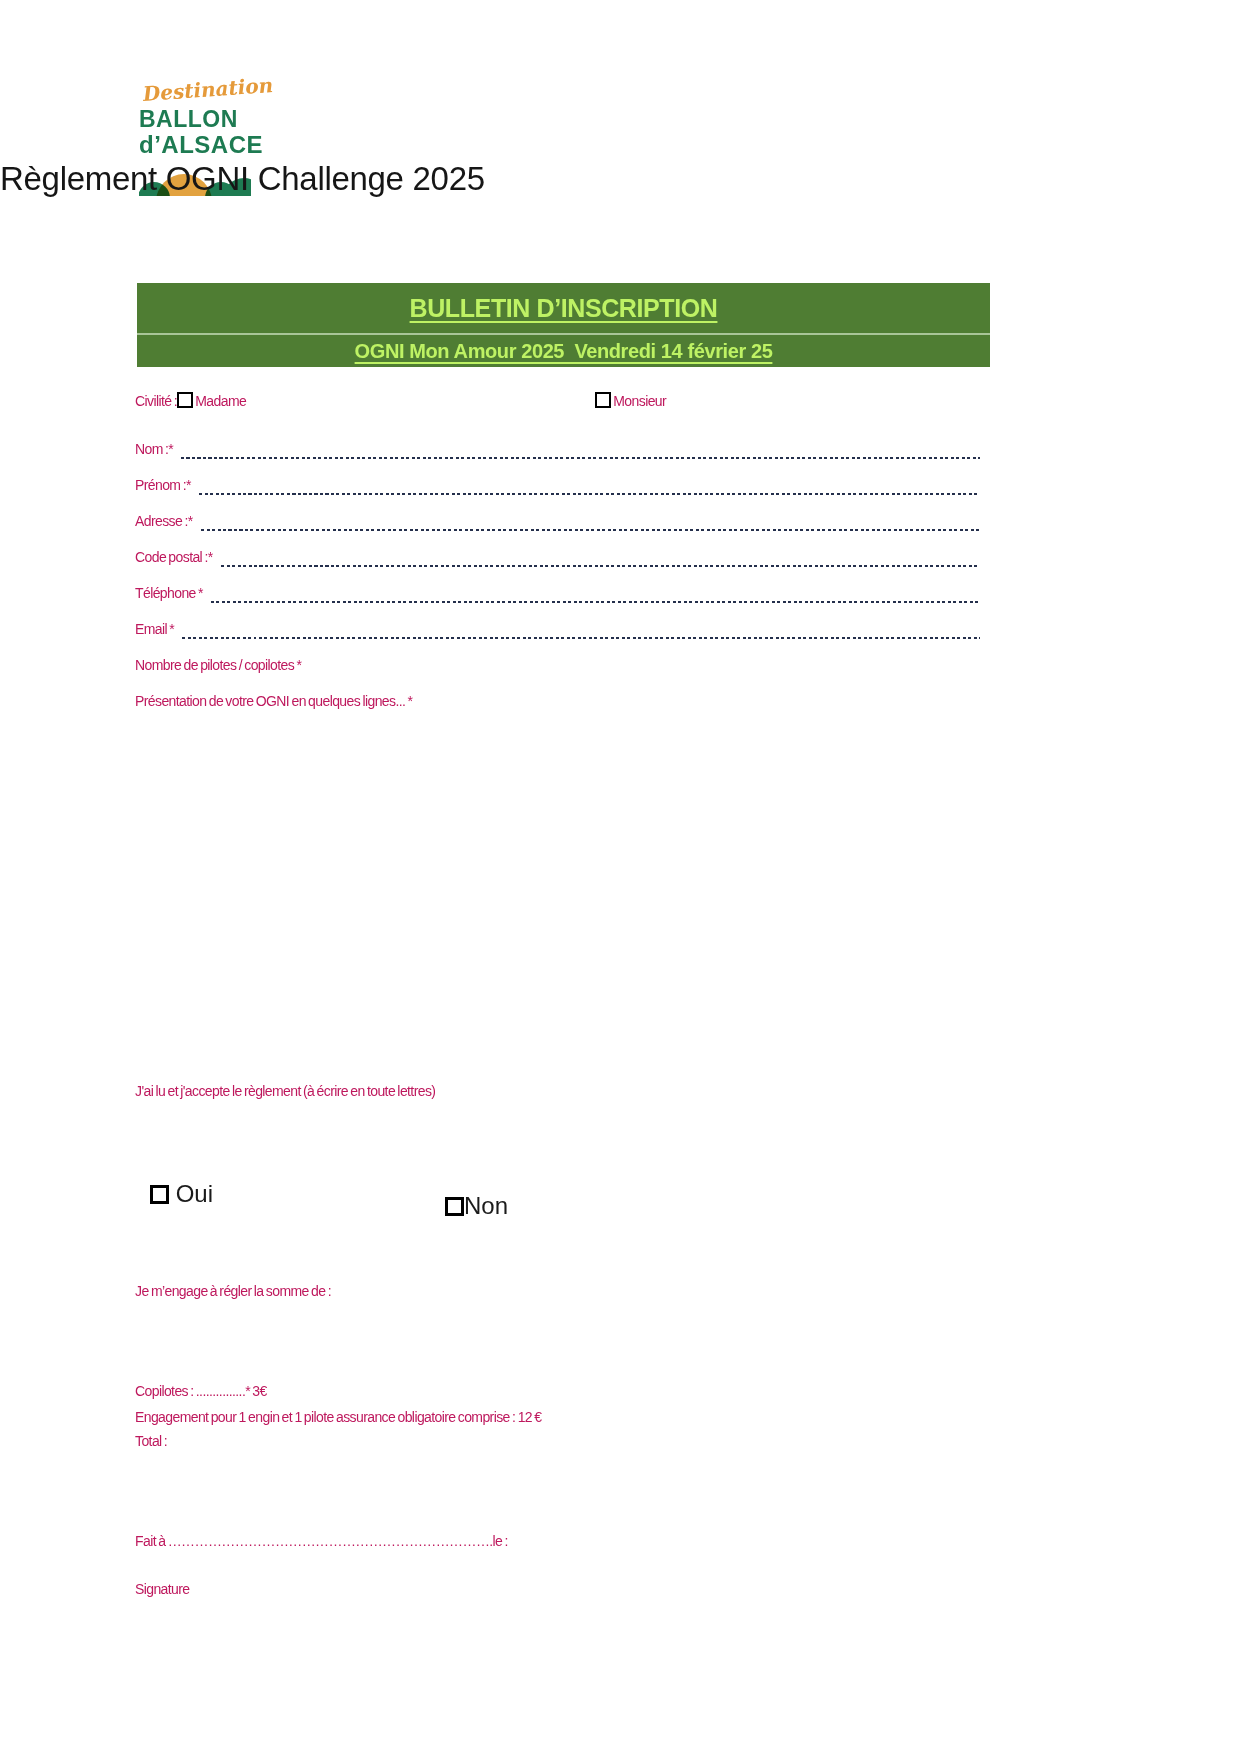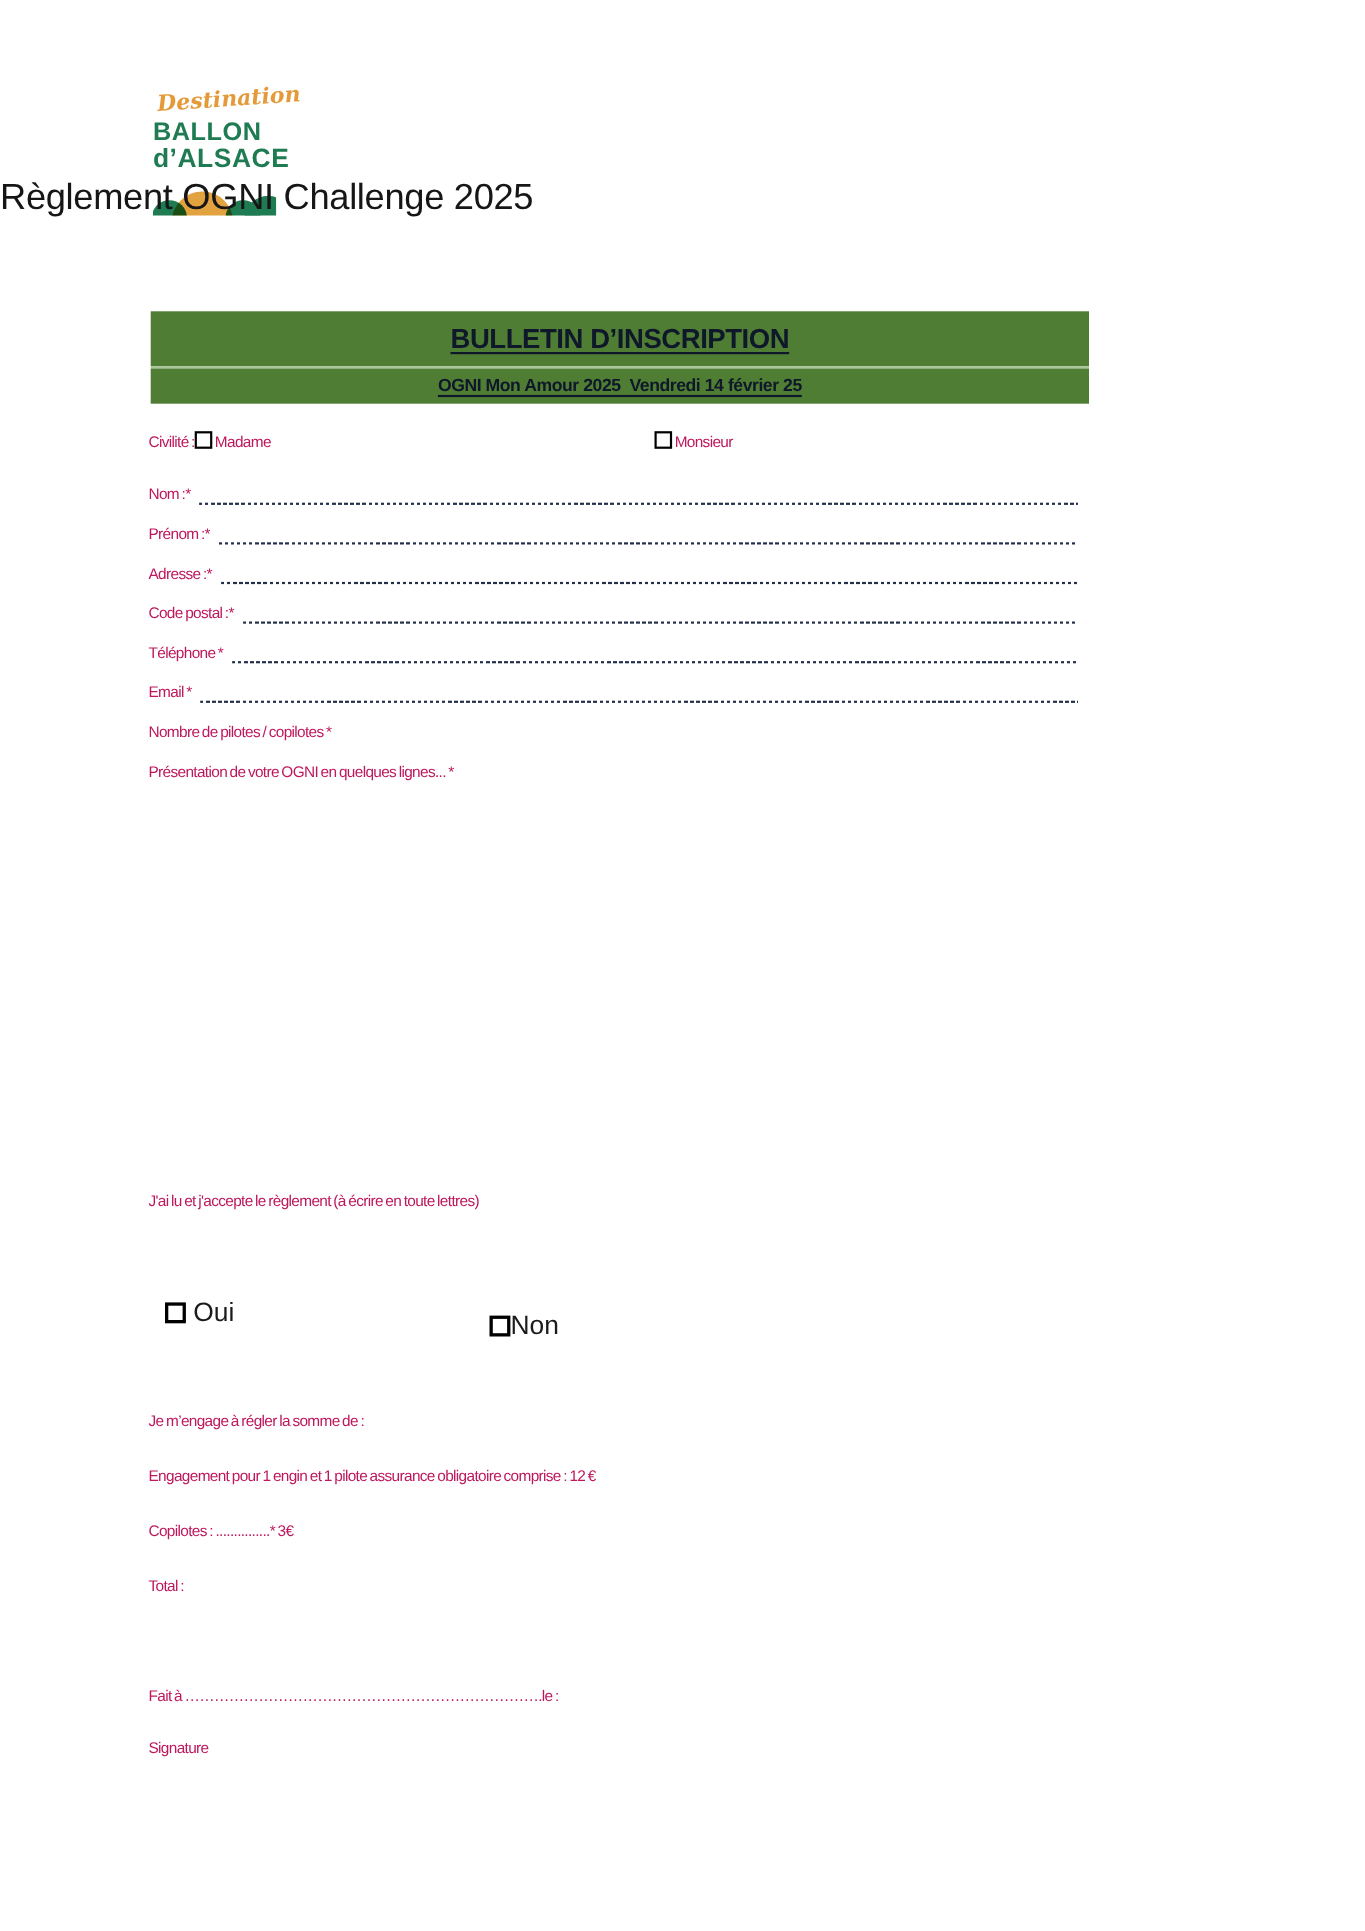--- a/index.html
+++ b/index.html
@@ -32,27 +32,27 @@
   .logo-hills{display:block;margin-top:3px;}
   
   .title{
     position:absolute;top:160px;left:0;width:100%;
     text-align:left;font-size:33px;font-weight:400;color:#161616;
     letter-spacing:-0.3px;
   }
   
   .banner{position:absolute;left:137px;top:283px;width:853px;}
   .banner-row{
-    background:#4f7d33;color:#0f172a;
+    background:#4f7d33;color:#bef264;
     display:flex;align-items:center;justify-content:center;
     font-weight:700;letter-spacing:-0.4px;
   }
   .banner-row1{height:50px;font-size:25px;}
   .banner-sep{height:2px;background:#a9c598;}
-  .banner-row2{height:32px;font-size:16px;}
+  .banner-row2{height:32px;font-size:20px;}
   .banner-row span{
     text-decoration:underline;
     text-underline-offset:4px;
     text-decoration-thickness:2px;
   }
   
   .doc-text{
     font-size:14px;line-height:26px;
     letter-spacing:-0.6px;word-spacing:-1px;
     color:#be185d;
@@ -81,21 +81,21 @@
   .dotline{
     flex:1 1 auto;height:2px;margin:0 0 3px 8px;
     background-image:repeating-linear-gradient(90deg,#242f4c 0,#242f4c 3px,transparent 3px,transparent 5.5px);
   }
   
   .accept{top:1078px;}
   .ouinon{top:1180px;height:26px;}
   .oui-group{position:absolute;left:15px;top:0;white-space:nowrap;}
   .non-group{position:absolute;left:310px;top:12px;white-space:nowrap;}
   .engage{top:1278px;}
-  .engagement{top:1328px;}
+  .engagement{top:1404px;}
   .copilotes{top:1378px;}
   .total{top:1428px;}
   .fait{top:1528px;}
   .signature{top:1576px;}
 </style>
 </head>
 <body>
 
 <div class="page">
 

